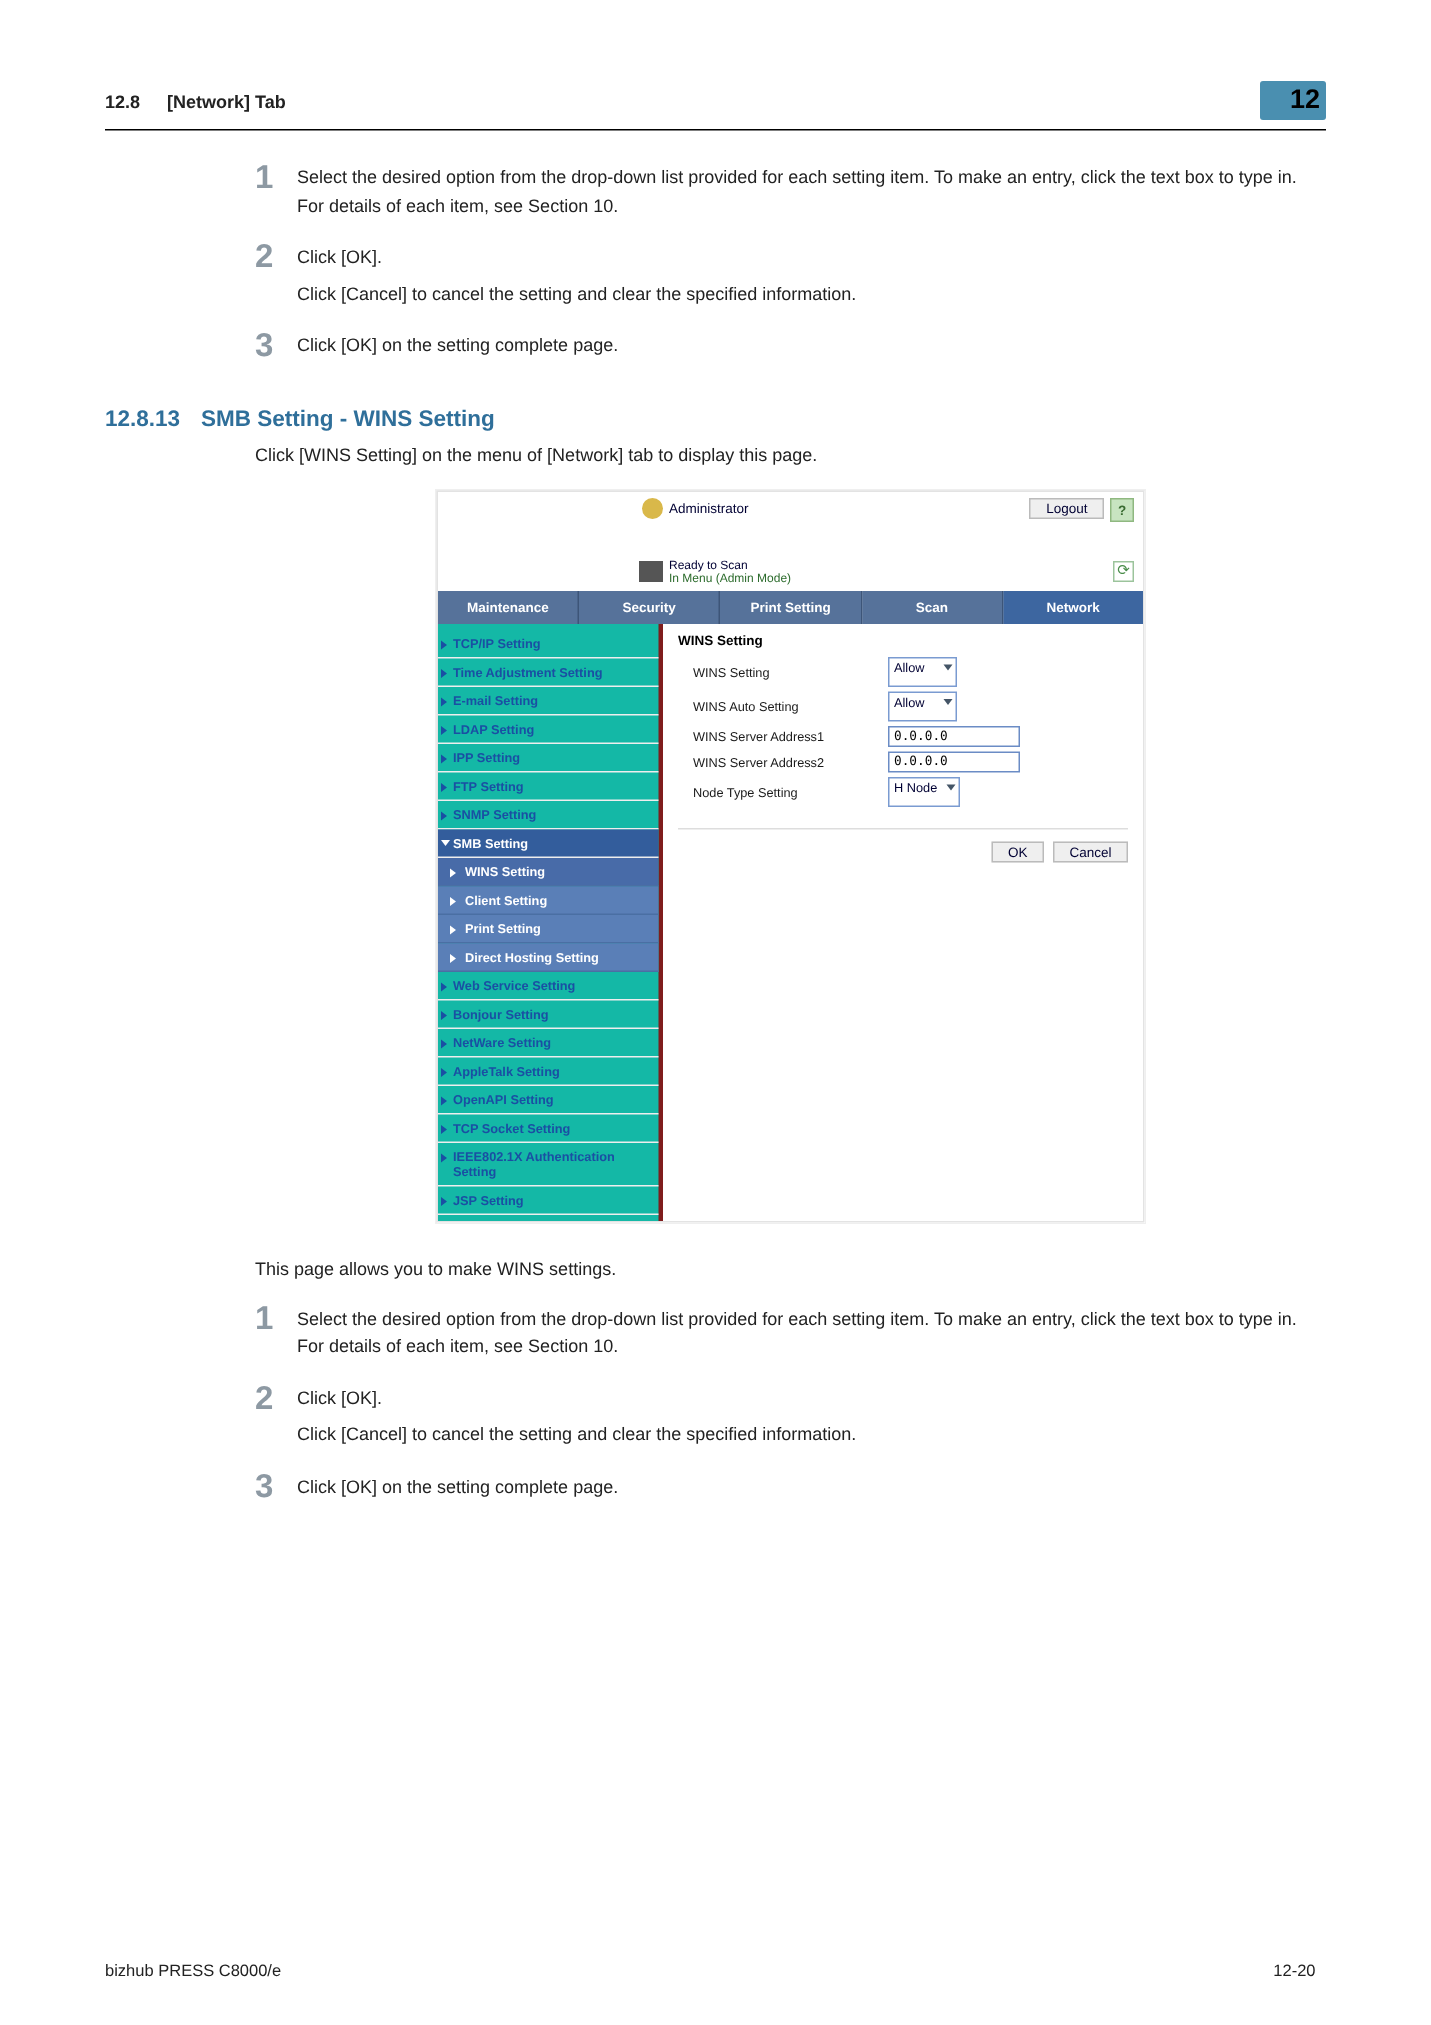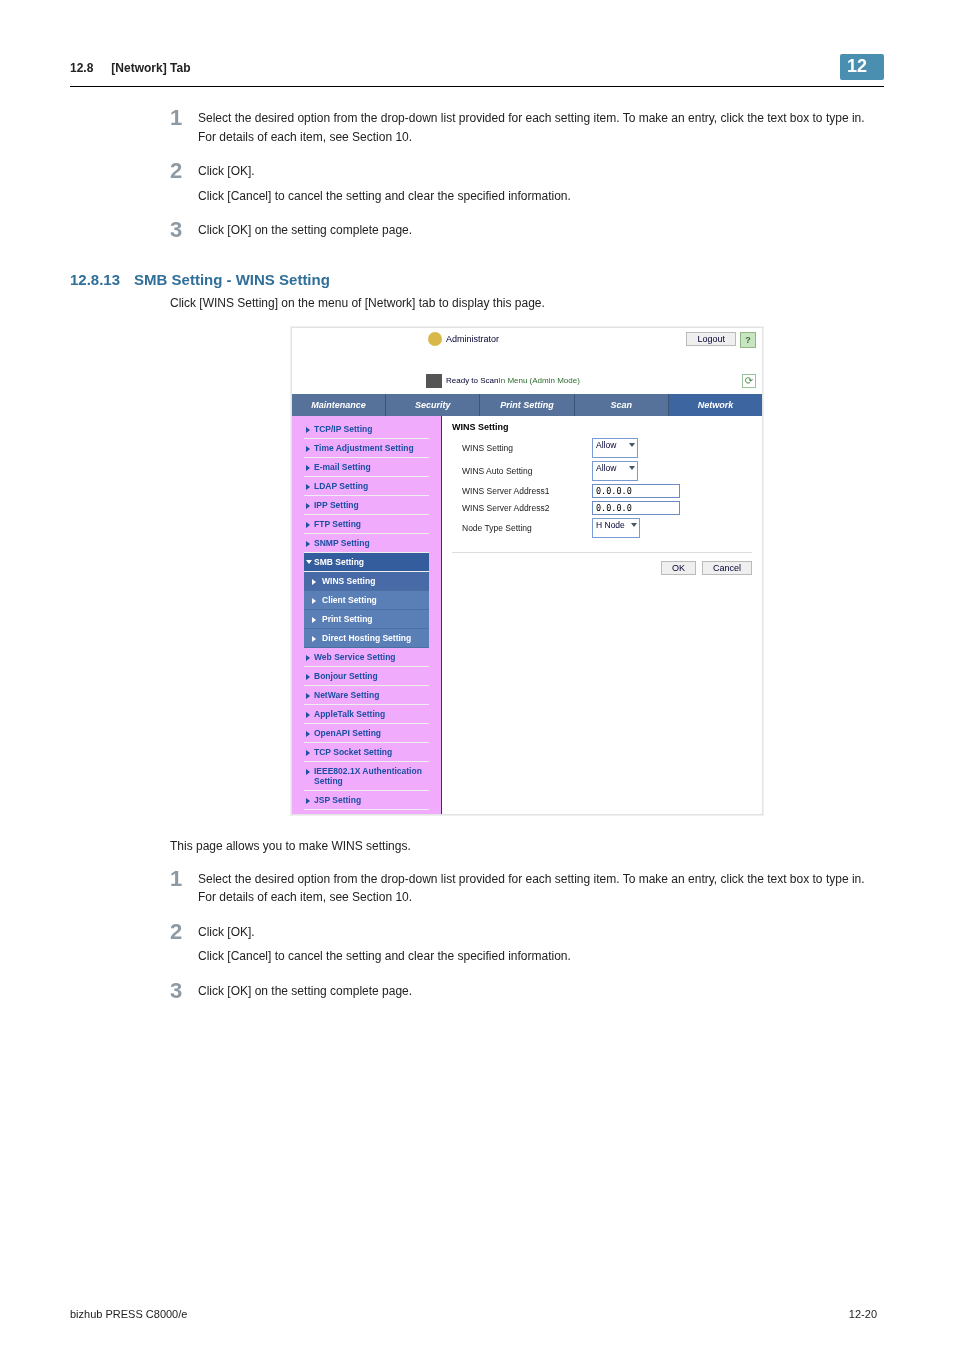--- a/index.html
+++ b/index.html
@@ -3,21 +3,21 @@
 <meta charset="utf-8">
 <style>
   * { box-sizing: border-box; margin: 0; padding: 0; }
   html, body { width: 954px; height: 1350px; background: #fff; font-family: Arial, Helvetica, sans-serif; color: #222; }
   .page { width: 954px; height: 1350px; position: relative; padding: 30px 70px 40px 70px; }
 
   
   .hdr { display: flex; align-items: baseline; font-size: 12px; margin-bottom: 6px; margin-top: 24px; }
   .hdr-sec { font-weight: bold; margin-right: 18px; }
   .hdr-title { font-weight: bold; }
-  .hdr-badge { margin-left: auto; width: 44px; height: 26px; background: #4a8fb0; color: #ffffff; font-size: 18px; font-weight: bold; text-align: right; border-radius: 2px; padding: 2px 17px 0 0; }
+  .hdr-badge { margin-left: auto; width: 44px; height: 26px; background: #4a8fb0; color: #000000; font-size: 18px; font-weight: bold; text-align: right; border-radius: 2px; padding: 2px 4px 0 0; }
   .rule { height: 1px; background: #000; margin-bottom: 22px; }
 
   .body { padding-left: 100px; }
 
   .step { display: flex; align-items: flex-start; margin-bottom: 16px; }
   .step-num { width: 28px; font-size: 22px; font-weight: bold; color: #8d99a3; font-family: Arial, sans-serif; flex-shrink: 0; margin-top: -4px; }
   .step-txt { font-size: 12px; line-height: 1.55; }
   .step-txt p + p { margin-top: 6px; }
 
   .h3 { display: flex; align-items: baseline; margin: 28px 0 6px -100px; }
@@ -33,26 +33,26 @@
   .scr-top .sp { flex: 1; }
   .scr-btn { font-size: 9px; background: #efefef; border: 1px solid #bbb; padding: 1px 10px; margin-right: 4px; }
   .scr-help { width: 16px; height: 16px; background: #c8e4c1; border: 1px solid #8fb880; color: #3a6b32; font-weight: bold; text-align: center; line-height: 14px; }
   
   .scr-row2 { display: flex; align-items: center; margin-left: 134px; height: 26px; }
   .prn-ic { width: 16px; height: 14px; background: #555; margin-right: 4px; }
   .row2-link { color: #2d6c2d; font-size: 8px; }
   .refresh { width: 14px; height: 14px; border: 1px solid #9cc49c; color: #4a8d4a; text-align: center; line-height: 12px; font-size: 10px; margin-left: auto; margin-right: 6px; }
 
   .scr-tabs { display: flex; height: 22px; }
-  .scr-tab { flex: 1; background: #56729a; color: #fff; font-size: 9px; font-weight: bold; display: flex; align-items: center; justify-content: center; border-right: 1px solid #3d5578; font-style: italic; }
+  .scr-tab { flex: 1; background: #56729a; color: #fff; font-size: 9px; font-weight: bold; display: flex; align-items: center; justify-content: center; border-right: 1px solid #3d5578; }
   .scr-tab:last-child { border-right: none; }
   .scr-tab.sel { background: #3d66a0; }
 
   .scr-body { display: flex; min-height: 290px; }
-  .scr-nav { width: 150px; background: #f0abfc; border-right: 1px solid #7f1d1d; padding: 4px 12px; }
+  .scr-nav { width: 150px; background: #14b8a6; border-right: 3px solid #7f1d1d; padding: 4px 0; }
   .nav-item { color: #1a4fa3; font-weight: bold; font-size: 8.5px; padding: 4px 4px 4px 10px; border-bottom: 1px solid #eee; position: relative; }
   .nav-item .tri { position: absolute; left: 2px; top: 7px; width: 0; height: 0; border-top: 3px solid transparent; border-bottom: 3px solid transparent; border-left: 4px solid #1a4fa3; }
   .nav-item.exp { background: #335d9c; color: #fff; }
   .nav-item.exp .tri { border-left: none; border-top: 4px solid #fff; border-left: 3px solid transparent; border-right: 3px solid transparent; }
   .nav-sub { background: #5a7fb7; color: #fff; font-size: 8.5px; font-weight: bold; padding: 4px 4px 4px 18px; border-bottom: 1px solid #4a6fa3; position: relative; }
   .nav-sub .tri { position: absolute; left: 8px; top: 7px; width: 0; height: 0; border-top: 3px solid transparent; border-bottom: 3px solid transparent; border-left: 4px solid #fff; }
   .nav-sub.sel { background: #486ba8; }
 
   .scr-main { flex: 1; padding: 6px 10px; background: #fff; }
   .main-head { font-weight: bold; font-size: 9px; margin-bottom: 6px; color: #000; }
@@ -117,21 +117,21 @@
         <div class="scr-admin">
           <span class="user-ic"></span>
           <span>Administrator</span>
         </div>
         <span class="sp"></span>
         <span class="scr-btn">Logout</span>
         <span class="scr-help">?</span>
       </div>
       <div class="scr-row2">
         <span class="prn-ic"></span>
-        <span style="display:flex;">
+        <span style="display:flex;flex-direction:column;">
           <span style="font-size:8px;">Ready to Scan</span>
           <span class="row2-link">In Menu (Admin Mode)</span>
         </span>
         <span class="refresh">⟳</span>
       </div>
 
       <div class="scr-tabs" id="scr-tabs">
           <div class="scr-tab">Maintenance</div>
           <div class="scr-tab">Security</div>
           <div class="scr-tab">Print Setting</div>

